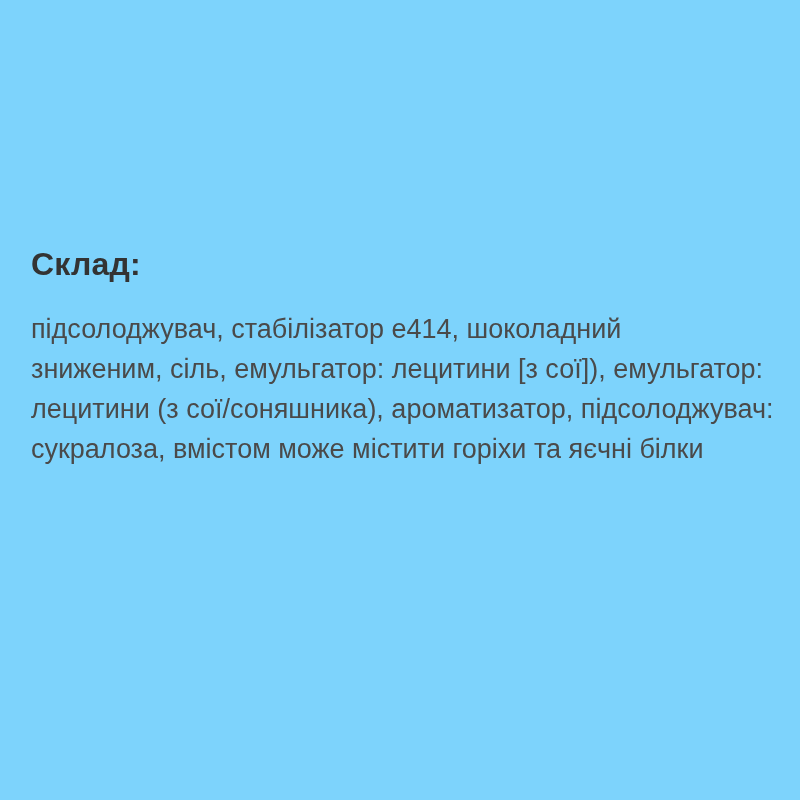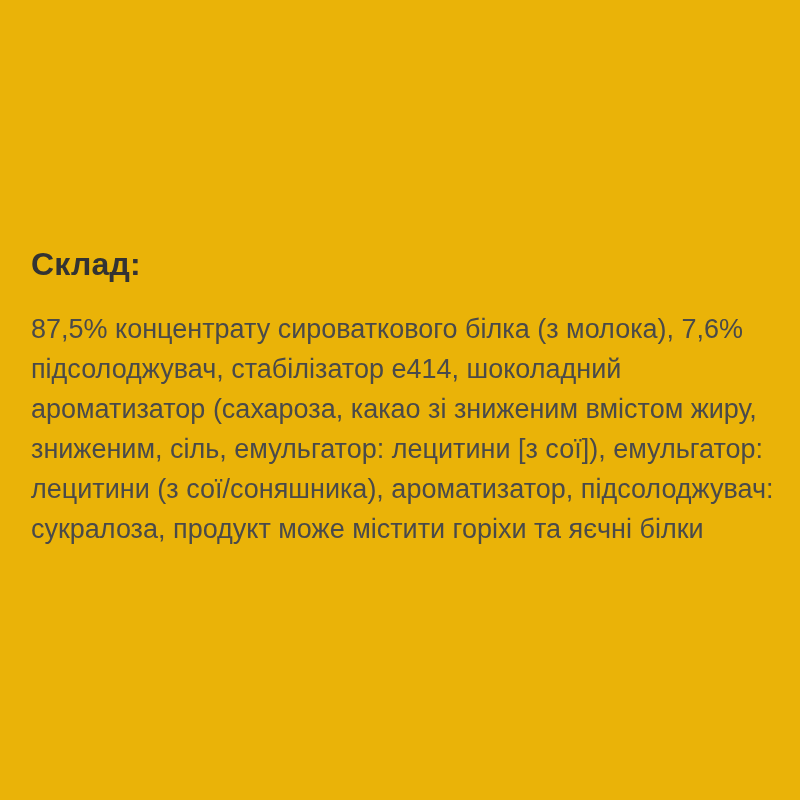--- a/index.html
+++ b/index.html
@@ -3,21 +3,21 @@
 <meta charset="utf-8">
 <style>
   html, body {
     margin: 0;
     padding: 0;
   }
   .page {
     position: relative;
     width: 800px;
     height: 800px;
-    background: #eab308;
+    background: #7dd3fc;
     overflow: hidden;
     font-family: "Liberation Sans", "DejaVu Sans", sans-serif;
   }
   .ingredients-section {
     position: absolute;
     left: 31px;
     top: 244px;
     width: 752px;
   }
   .ingredients-heading {
@@ -40,21 +40,19 @@
     white-space: nowrap;
   }
 </style>
 </head>
 <body>
 
 <div class="page">
   <div class="ingredients-section">
     <h2 class="ingredients-heading">Склад:</h2>
     <p class="ingredients-paragraph">
-      <span class="ingredients-line">87,5% концентрату сироваткового білка (з молока), 7,6%</span>
       <span class="ingredients-line">підсолоджувач, стабілізатор е414, шоколадний</span>
-      <span class="ingredients-line">ароматизатор (сахароза, какао зі зниженим вмістом жиру,</span>
       <span class="ingredients-line">зниженим, сіль, емульгатор: лецитини [з сої]), емульгатор:</span>
       <span class="ingredients-line">лецитини (з сої/соняшника), ароматизатор, підсолоджувач:</span>
-      <span class="ingredients-line">сукралоза, продукт може містити горіхи та яєчні білки</span>
+      <span class="ingredients-line">сукралоза, вмістом може містити горіхи та яєчні білки</span>
     </p>
   </div>
 </div>
 
 </body></html>

